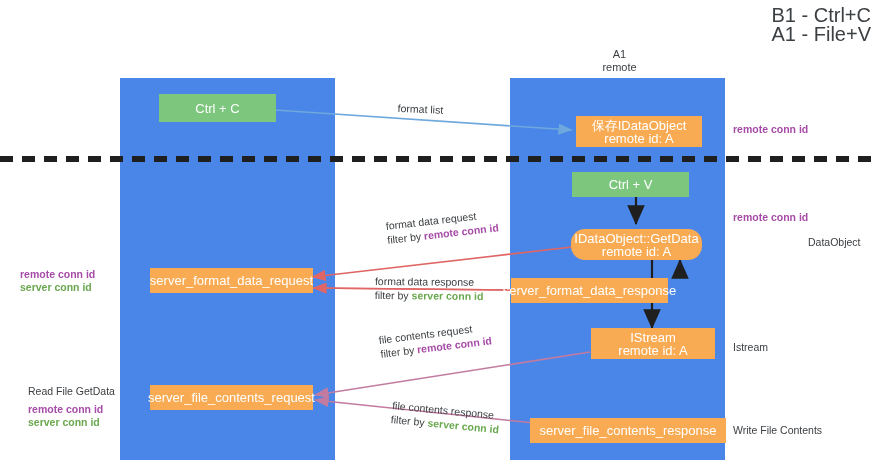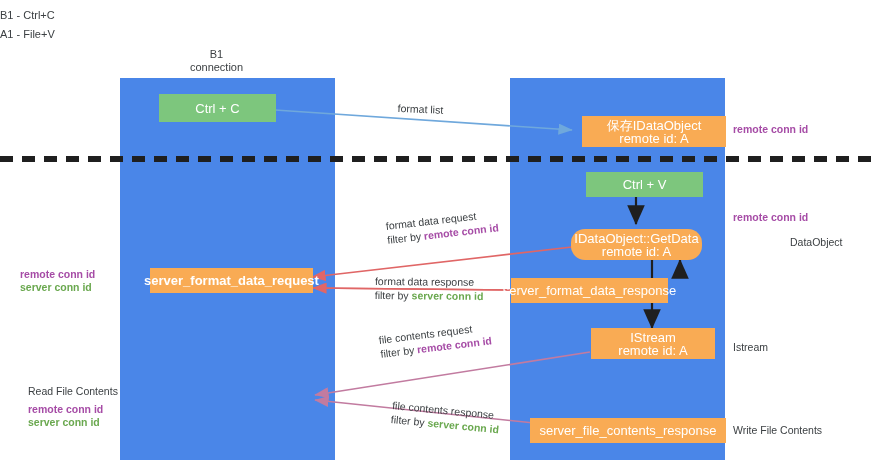--- a/index.html
+++ b/index.html
@@ -16,22 +16,22 @@
     height: 467px;
     background: #ffffff;
     overflow: hidden;
   }
   
   .title {
     position: absolute;
     left: 0;
     top: 6px;
     width: 871px;
-    text-align: left;
-    font-size: 11px;
+    text-align: right;
+    font-size: 20px;
     color: #3c4043;
     line-height: 19px;
   }
   .title div { white-space: pre; }
 
   
   .col-head {
     position: absolute;
     text-align: center;
     font-size: 11px;
@@ -96,23 +96,23 @@
 </head>
 <body>
 
 <div id="canvas">
 
   <div class="title">
     <div>B1 - Ctrl+C</div>
     <div>A1 - File+V</div>
   </div>
 
-  <div class="col-head" style="left:154px; top:48px; width:125px;">
-    <div>B1</div>
-    <div>connection</div>
+  <div class="col-head" style="left:557px; top:48px; width:125px;">
+    <div>A1</div>
+    <div>remote</div>
   </div>
 
   <div class="lane" style="left:120px; top:78px; width:215px; height:382px;"></div>
   <div class="lane" style="left:510px; top:78px; width:215px; height:382px;"></div>
 
   <svg class="overlay" viewBox="0 0 871 467">
     <defs>
       <marker id="ar-blue" markerWidth="9" markerHeight="7" refX="8.5" refY="3.5" orient="auto">
         <polygon points="0 0, 9 3.5, 0 7" fill="#6fa8dc"></polygon>
       </marker>
@@ -144,47 +144,50 @@
 
     <line x1="590" y1="352" x2="315" y2="395" stroke="#c27ba0" stroke-width="1.6" marker-end="url(#ar-mag)"></line>
 
     <line x1="553" y1="425" x2="315" y2="400" stroke="#c27ba0" stroke-width="1.6" marker-end="url(#ar-mag)"></line>
   </svg>
 
   <div class="node green" style="left:159px; top:94px; width:117px; height:28px;">
     <span>Ctrl + C</span>
   </div>
 
-  <div class="node orange" style="left:576px; top:116px; width:144px; height:31px;margin-left:6px;">
+  <div class="node orange" style="left:576px; top:116px; width:126px; height:31px;">
     <span>保存IDataObject</span>
     <span>remote id: A</span>
   </div>
 
-  <div class="node green" style="left:586px; top:172px; width:117px; height:25px;">
+  <div class="node green" style="left:572px; top:172px; width:117px; height:25px;">
     <span>Ctrl + V</span>
   </div>
 
   <div class="node orange" style="left:571px; top:229px; width:131px; height:31px;border-radius:14px;">
     <span>IDataObject::GetData</span>
     <span>remote id: A</span>
   </div>
 
-  <div class="node orange" style="left:150px; top:268px; width:163px; height:25px;font-weight:bold;">
+  <div class="node orange" style="left:150px; top:268px; width:163px; height:25px;">
     <span>server_format_data_request</span>
   </div>
 
   <div class="node orange" style="left:511px; top:278px; width:157px; height:25px;">
     <span>server_format_data_response</span>
   </div>
 
   <div class="node orange" style="left:591px; top:328px; width:124px; height:31px;">
     <span>IStream</span>
     <span>remote id: A</span>
   </div>
 
+  <div class="node orange" style="left:150px; top:385px; width:163px; height:25px;">
+    <span>server_file_contents_request</span>
+  </div>
 
   <div class="node orange" style="left:530px; top:418px; width:196px; height:25px;text-align:right;">
     <span>server_file_contents_response</span>
   </div>
 
   <div class="edge-label" style="left:398px; top:101px; transform: rotate(2.2deg);">
     <span>format list</span>
   </div>
 
   <div class="edge-label" style="left:385px; top:219px; transform: rotate(-6.5deg);">
@@ -214,36 +217,36 @@
       <span>filter by </span><span class="green">server conn id</span>
     </div>
   </div>
 
   <div class="note" style="left:733px; top:123px;">
     <span class="purple">remote conn id</span>
   </div>
   <div class="note" style="left:733px; top:211px;">
     <span class="purple">remote conn id</span>
   </div>
-  <div class="note" style="left:753px; top:236px;padding-left:37px;">
+  <div class="note" style="left:771px; top:236px;padding-left:37px;">
     <span class="plain">DataObject</span>
   </div>
   <div class="note" style="left:733px; top:341px;">
     <span class="plain">Istream</span>
   </div>
   <div class="note" style="left:733px; top:424px;">
     <span class="plain">Write File Contents</span>
   </div>
 
   <div class="note" style="left:20px; top:268px;">
     <div class="purple">remote conn id</div>
     <div class="green">server conn id</div>
   </div>
 
   <div class="note" style="left:28px; top:385px;">
-    <span class="plain">Read File Contents</span>
+    <span class="plain">Read File GetData</span>
   </div>
   <div class="note" style="left:28px; top:403px;">
     <div class="purple">remote conn id</div>
     <div class="green">server conn id</div>
   </div>
 
 </div>
 
 </body></html>

